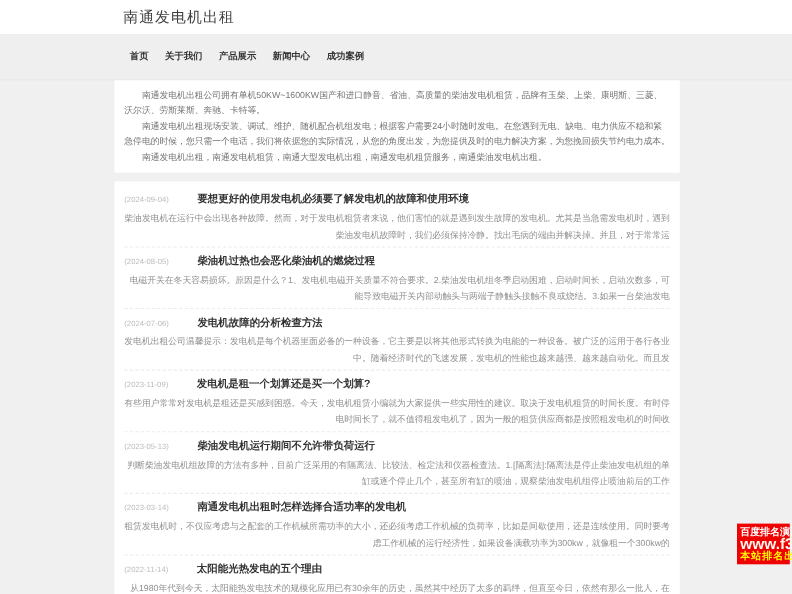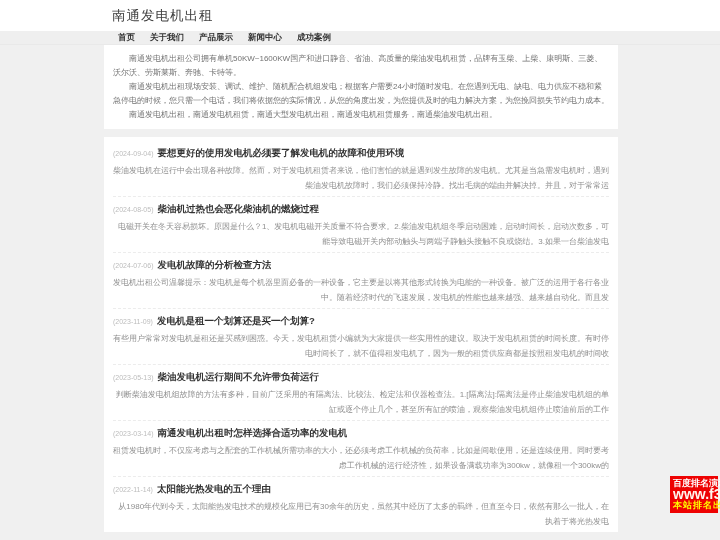--- a/index.html
+++ b/index.html
@@ -18,21 +18,21 @@
     padding-left: 112px;
   }
   .site-title {
     font-size: 13.5px;
     color: #404040;
     letter-spacing: 1px;
   }
   
   .nav {
     background: #efefef;
-    height: 14px;
+    height: 42px;
     display: flex;
     align-items: center;
     padding-left: 118px;
     gap: 15px;
     border-bottom: 1px solid #e9e9e9;
   }
   .nav-item {
     font-size: 8.5px;
     font-weight: bold;
     color: #333333;
@@ -62,21 +62,21 @@
     min-height: 370px;
   }
   .article {
     padding: 6px 0 3px 0;
     border-bottom: 1px dashed #ececec;
   }
   .article:last-child { border-bottom: none; }
   .article-head {
     display: flex;
     align-items: baseline;
-    gap: 4px;
+    gap: 26px;
   }
   .article-date {
     font-size: 7px;
     color: #bcbcbc;
     white-space: nowrap;
   }
   .article-title {
     font-size: 9.5px;
     font-weight: bold;
     color: #333333;

